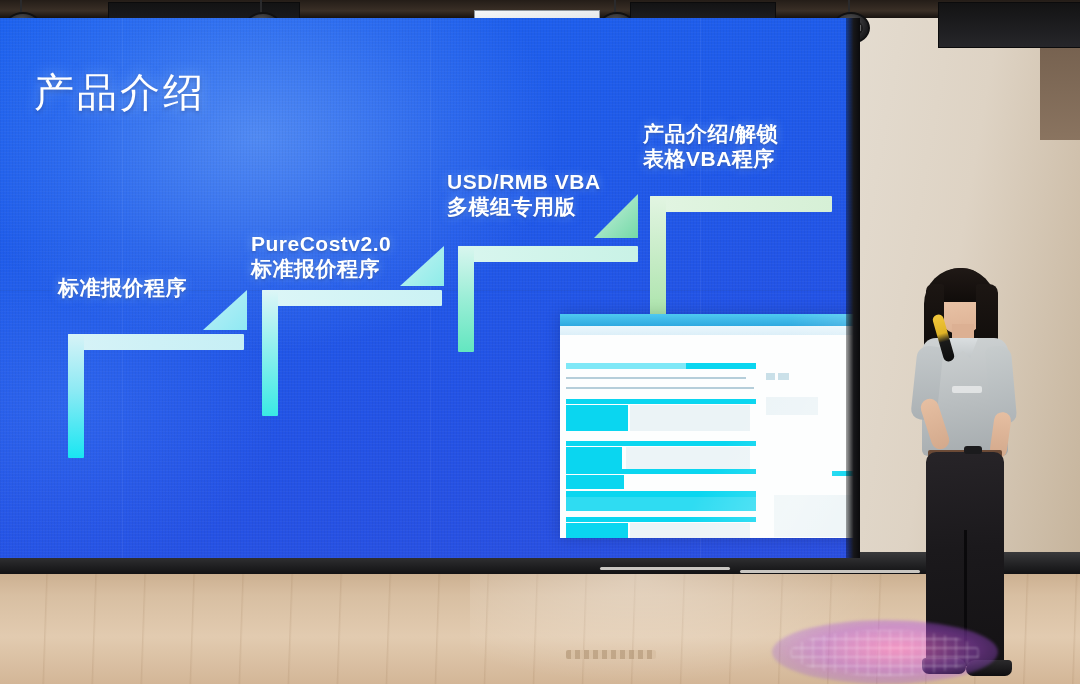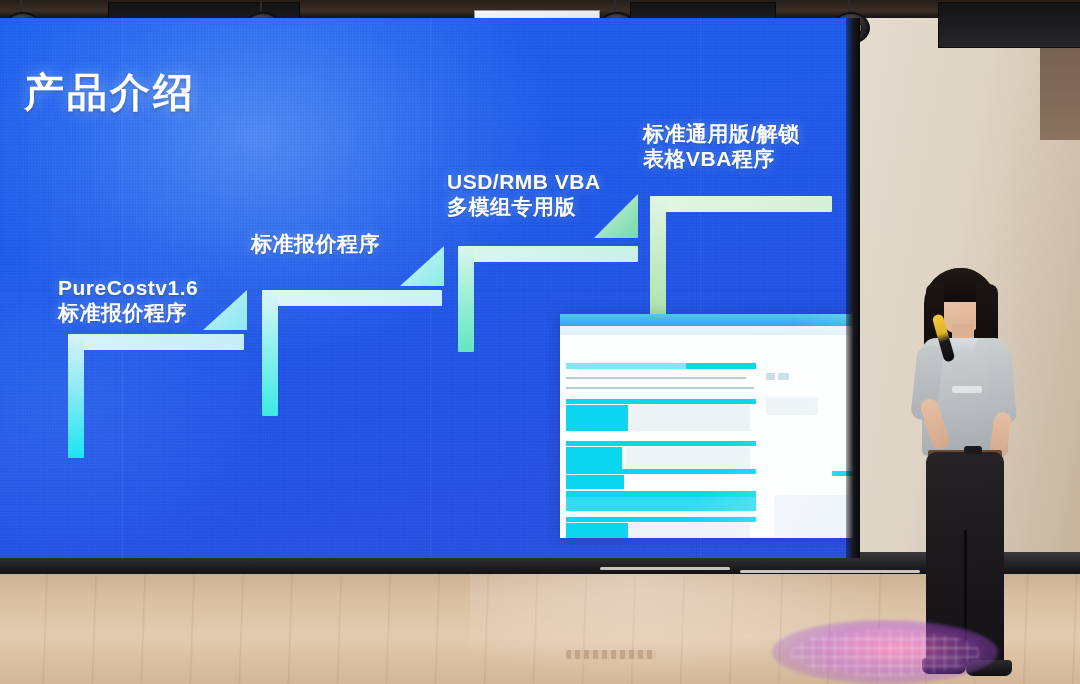--- a/index.html
+++ b/index.html
@@ -46,21 +46,21 @@
     overflow:hidden;}
   .screen-grain{position:absolute;inset:0;
     background:repeating-linear-gradient(0deg,rgba(255,255,255,0.028) 0 1px,rgba(0,0,0,0) 1px 3px),
                repeating-linear-gradient(90deg,rgba(0,0,0,0.035) 0 1px,rgba(0,0,0,0) 1px 3px);}
   .screen-seam{position:absolute;top:0;width:1px;height:100%;background:rgba(255,255,255,0.05);}
   .screen-seam-h{position:absolute;left:0;width:100%;height:1px;background:rgba(0,0,0,0.05);}
   .screen-edge-r{position:absolute;left:846px;top:18px;width:14px;height:540px;
     background:linear-gradient(90deg,rgba(0,0,0,.35),#17171a 55%,#0a0a0c);}
 
   
-  .title-main{position:absolute;left:24px;top:47px;font-size:40px;font-weight:bold;
+  .title-main{position:absolute;left:34px;top:47px;font-size:40px;font-weight:normal;
     color:#ffffff;letter-spacing:3px;
     text-shadow:0 0 14px rgba(190,225,255,.55),0 2px 4px rgba(0,20,80,.35);}
   .title-sub{position:absolute;left:32px;top:105px;font-size:25px;font-weight:bold;
     color:#6ff3e0;letter-spacing:2px;
     text-shadow:0 0 12px rgba(110,255,230,.45);}
 
   
   .stepwrap{position:absolute;}
   .step-bar{position:absolute;border-radius:1px;}
   .step-leg{position:absolute;border-radius:1px;}
@@ -176,53 +176,53 @@
     <div class="title-main">产品介绍</div>
 
     <div class="stepwrap" style="left:68px;top:316px;">
       <div class="step-bar" style="left:0;top:0;width:176px;height:16px;background:linear-gradient(90deg,#d7f3f7,#c6eff5);"></div>
       <div class="step-leg" style="left:0;top:0;width:16px;height:124px;background:linear-gradient(180deg,#d7f3f7 0%,#8eeaf4 45%,#19e6f2 100%);"></div>
     </div>
     <div class="step-tri" style="left:203px;top:272px;width:44px;height:40px;
          background:linear-gradient(135deg,#bff0f6,#8fe9f3);
          clip-path:polygon(100% 0,100% 100%,0 100%);"></div>
     <div class="step-label" style="left:58px;top:258px;">
-      <span class="l1">PureCostv1.6</span>
       <span class="l2">标准报价程序</span>
     </div>
 
     <div class="stepwrap" style="left:262px;top:272px;">
       <div class="step-bar" style="left:0;top:0;width:180px;height:16px;background:linear-gradient(90deg,#ddf6f7,#cbf2f4);"></div>
       <div class="step-leg" style="left:0;top:0;width:16px;height:126px;background:linear-gradient(180deg,#ddf6f7 0%,#8ef0ee 48%,#3aeae4 100%);"></div>
     </div>
     <div class="step-tri" style="left:400px;top:228px;width:44px;height:40px;
          background:linear-gradient(135deg,#c6f3f2,#8eece9);
          clip-path:polygon(100% 0,100% 100%,0 100%);"></div>
     <div class="step-label" style="left:251px;top:214px;">
+      <span class="l1">PureCostv2.0</span>
       <span class="l2">标准报价程序</span>
     </div>
 
     <div class="stepwrap" style="left:458px;top:228px;">
       <div class="step-bar" style="left:0;top:0;width:180px;height:16px;background:linear-gradient(90deg,#d9f6ef,#c9f2e6);"></div>
       <div class="step-leg" style="left:0;top:0;width:16px;height:106px;background:linear-gradient(180deg,#d9f6ef 0%,#9aeed6 50%,#63e6c0 100%);"></div>
     </div>
     <div class="step-tri" style="left:594px;top:176px;width:44px;height:44px;
          background:linear-gradient(135deg,#cdf2de,#74d9a8);
          clip-path:polygon(100% 0,100% 100%,0 100%);"></div>
     <div class="step-label" style="left:447px;top:152px;">
       <span class="l1">USD/RMB VBA</span>
       <span class="l2">多模组专用版</span>
     </div>
 
     <div class="stepwrap" style="left:650px;top:178px;">
       <div class="step-bar" style="left:0;top:0;width:182px;height:16px;background:linear-gradient(90deg,#e2f5e2,#d6f0d6);"></div>
       <div class="step-leg" style="left:0;top:0;width:16px;height:128px;background:linear-gradient(180deg,#e2f5e2 0%,#c4ebc4 52%,#a8e3a8 100%);"></div>
     </div>
     <div class="step-label" style="left:643px;top:104px;">
-      <span class="l1">标准通用版/解锁</span>
+      <span class="l1">产品介绍/解锁</span>
       <span class="l2">表格VBA程序</span>
     </div>
 
     <div class="sheet" style="top:296px;">
       <div class="sheet-bar"></div>
       <div class="sheet-bar2"></div>
       <div class="sheet-body">
         <div class="cyl" style="left:6px;top:28px;width:190px;height:6px;"></div>
         <div class="cy" style="left:126px;top:28px;width:70px;height:6px;"></div>
         <div class="tx" style="left:6px;top:42px;width:180px;"></div>

